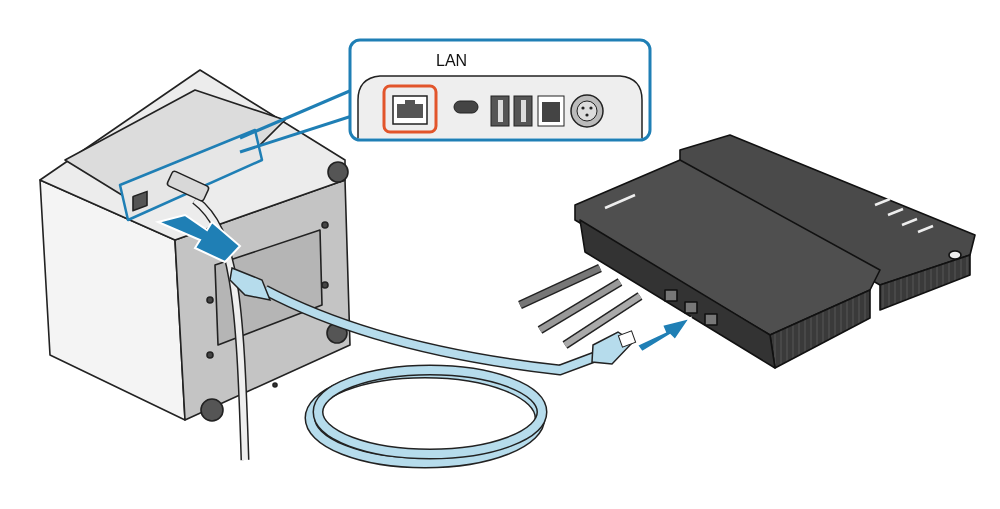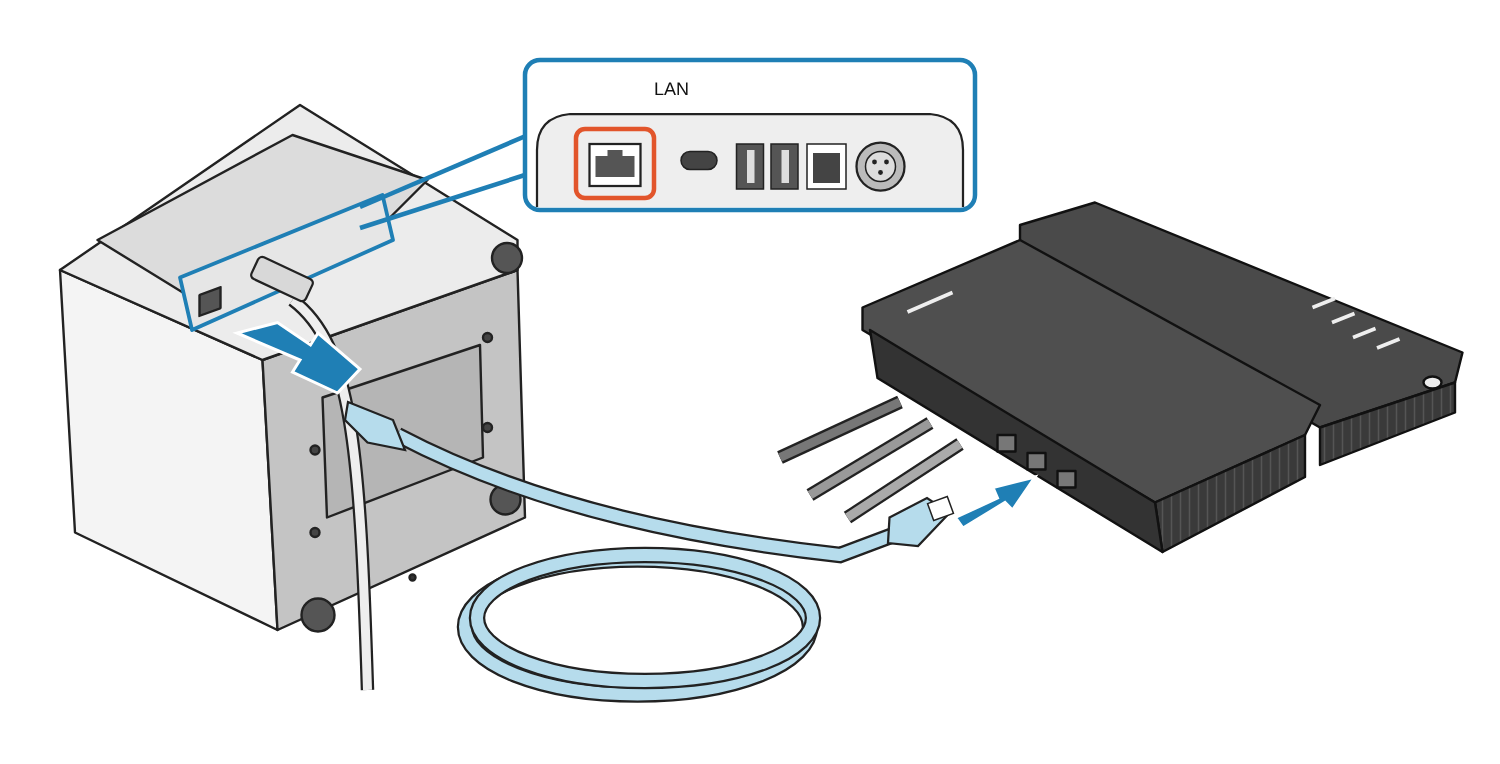--- a/index.html
+++ b/index.html
@@ -1,19 +1,19 @@
 <!DOCTYPE html>
 <html><head>
 <meta charset="utf-8">
 <style>
   html, body { margin:0; padding:0; background:#ffffff; }
   body { width:1000px; height:509px; overflow:hidden; font-family:"Liberation Sans", sans-serif; }
   #stage { position:relative; width:1000px; height:509px; }
   svg { position:absolute; left:0; top:0; }
-  .lan-label { position:absolute; left:400px; top:52px; font-size:12px; color:#111; font-family:"Liberation Sans", sans-serif;padding-left:36px; }
+  .lan-label { position:absolute; left:400px; top:52px; font-size:16px; color:#111; font-family:"Liberation Sans", sans-serif;padding-left:36px; }
 </style>
 </head>
 <body>
 
 <div id="stage">
 <svg width="1000" height="509" viewBox="0 0 1000 509">
   <defs>
     <pattern id="rib" width="6" height="10" patternUnits="userSpaceOnUse">
       <rect width="6" height="10" fill="#3a3a3a"></rect>
       <line x1="1" y1="0" x2="1" y2="10" stroke="#555" stroke-width="1"></line>

